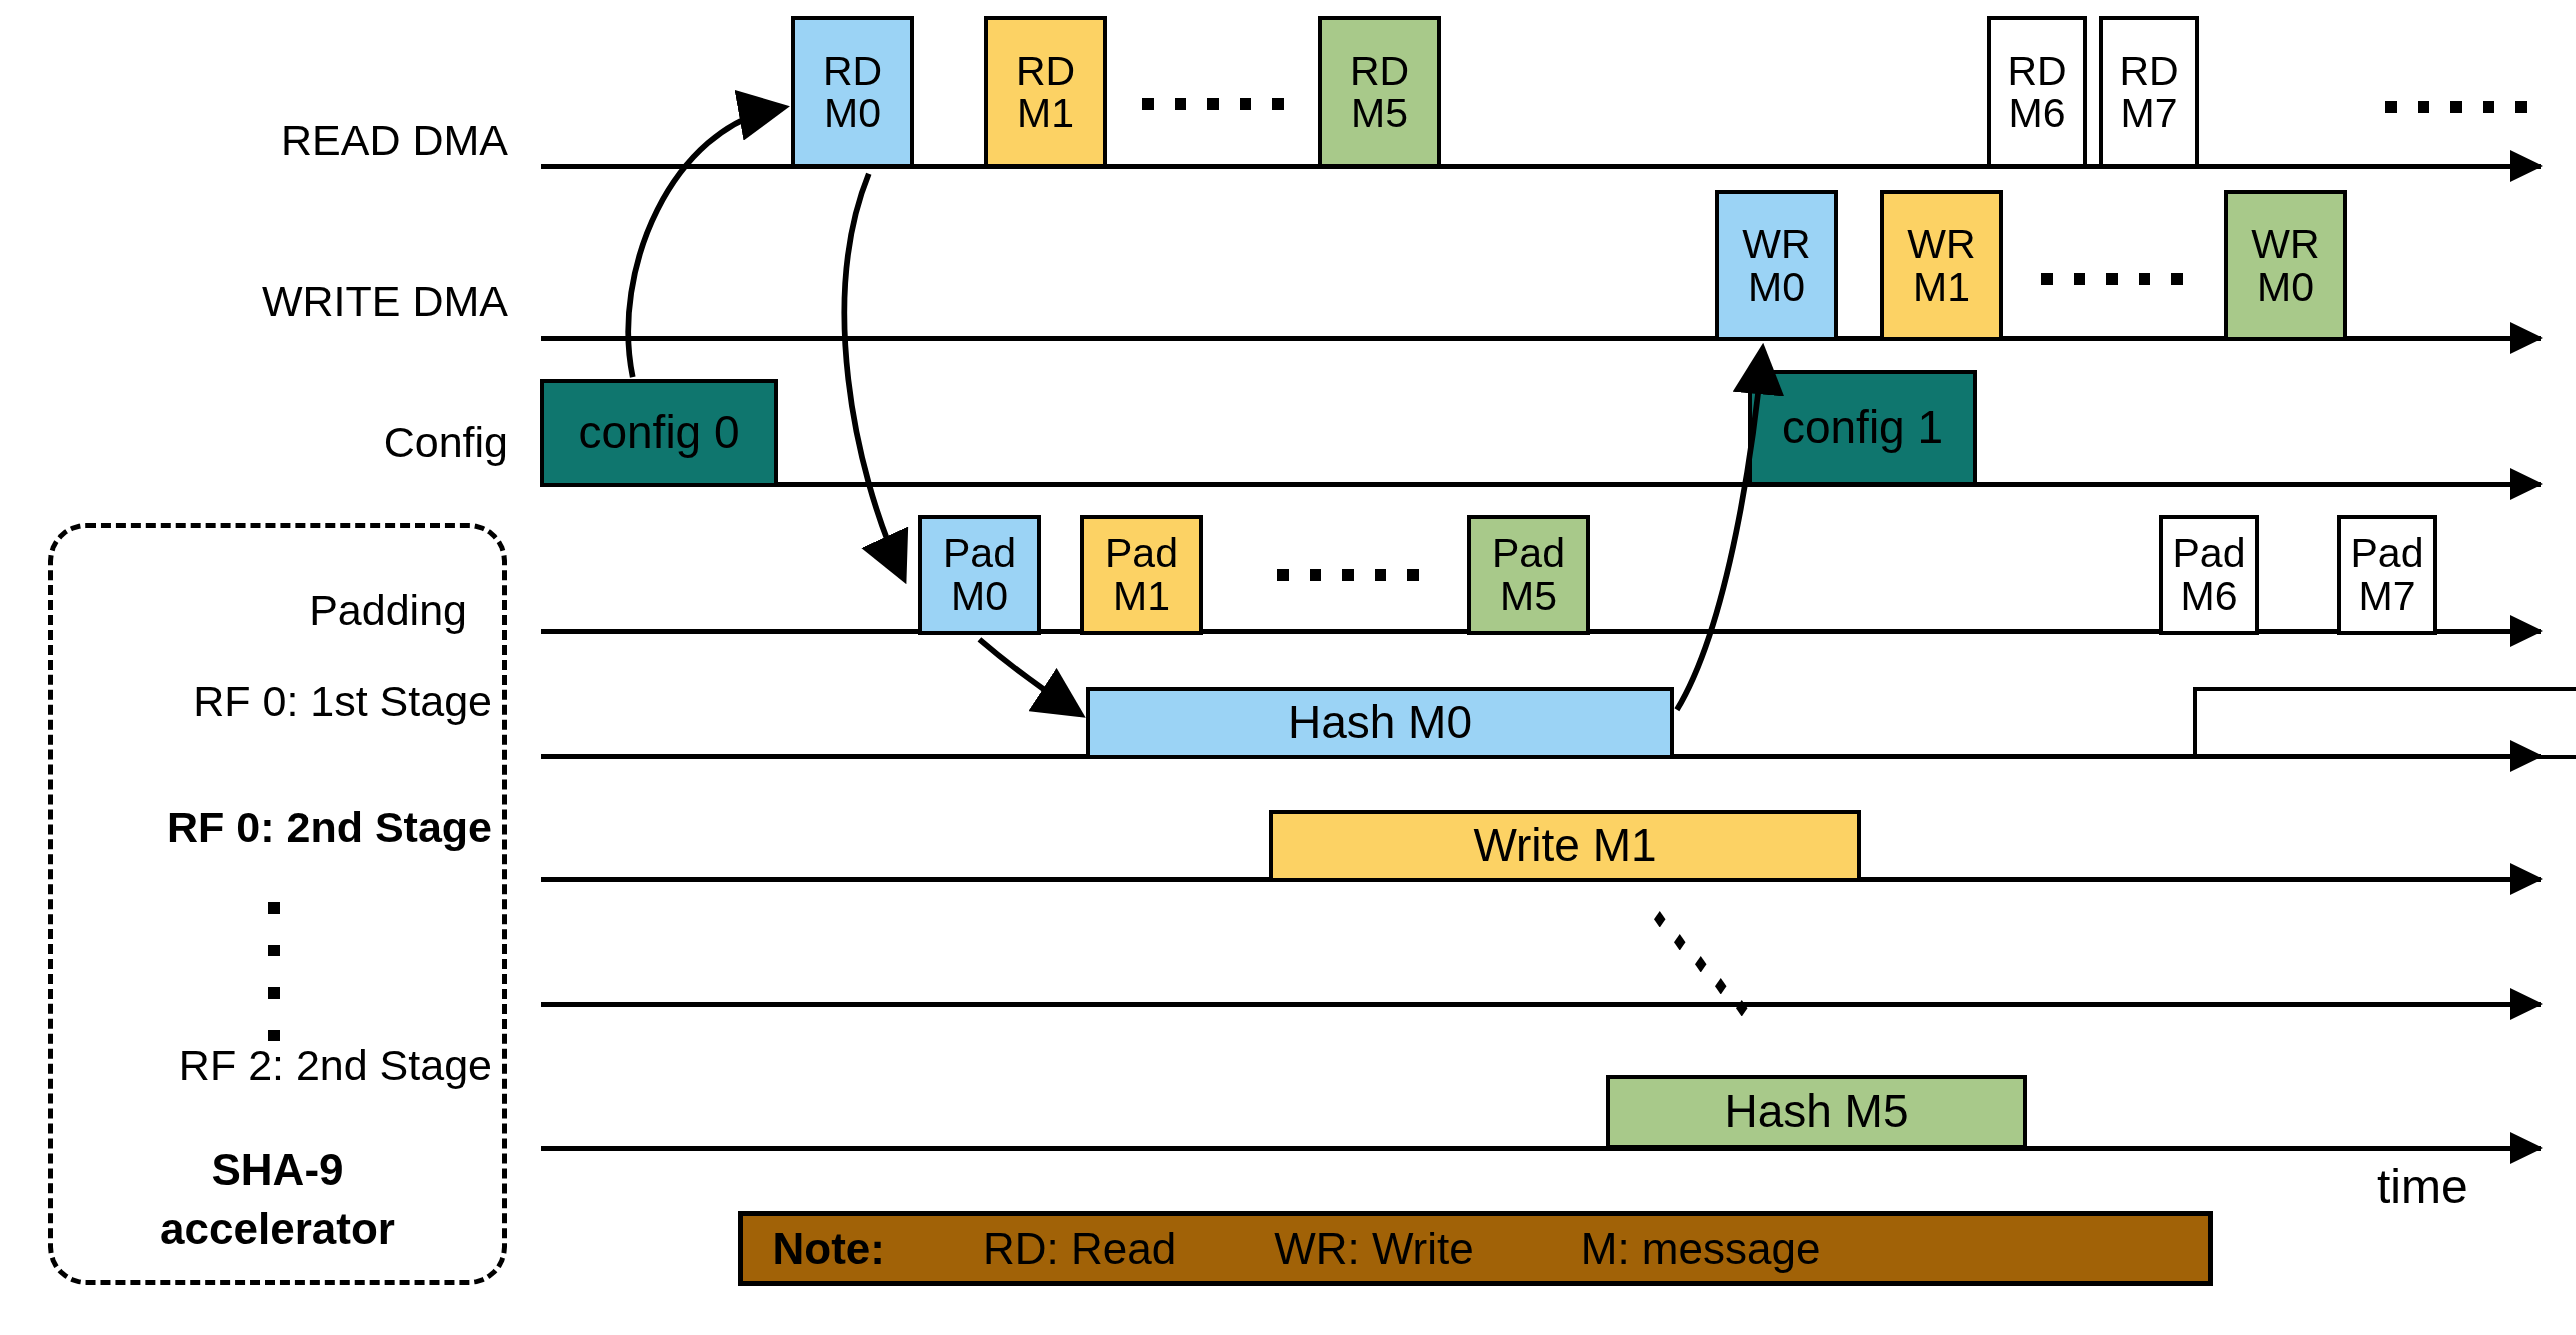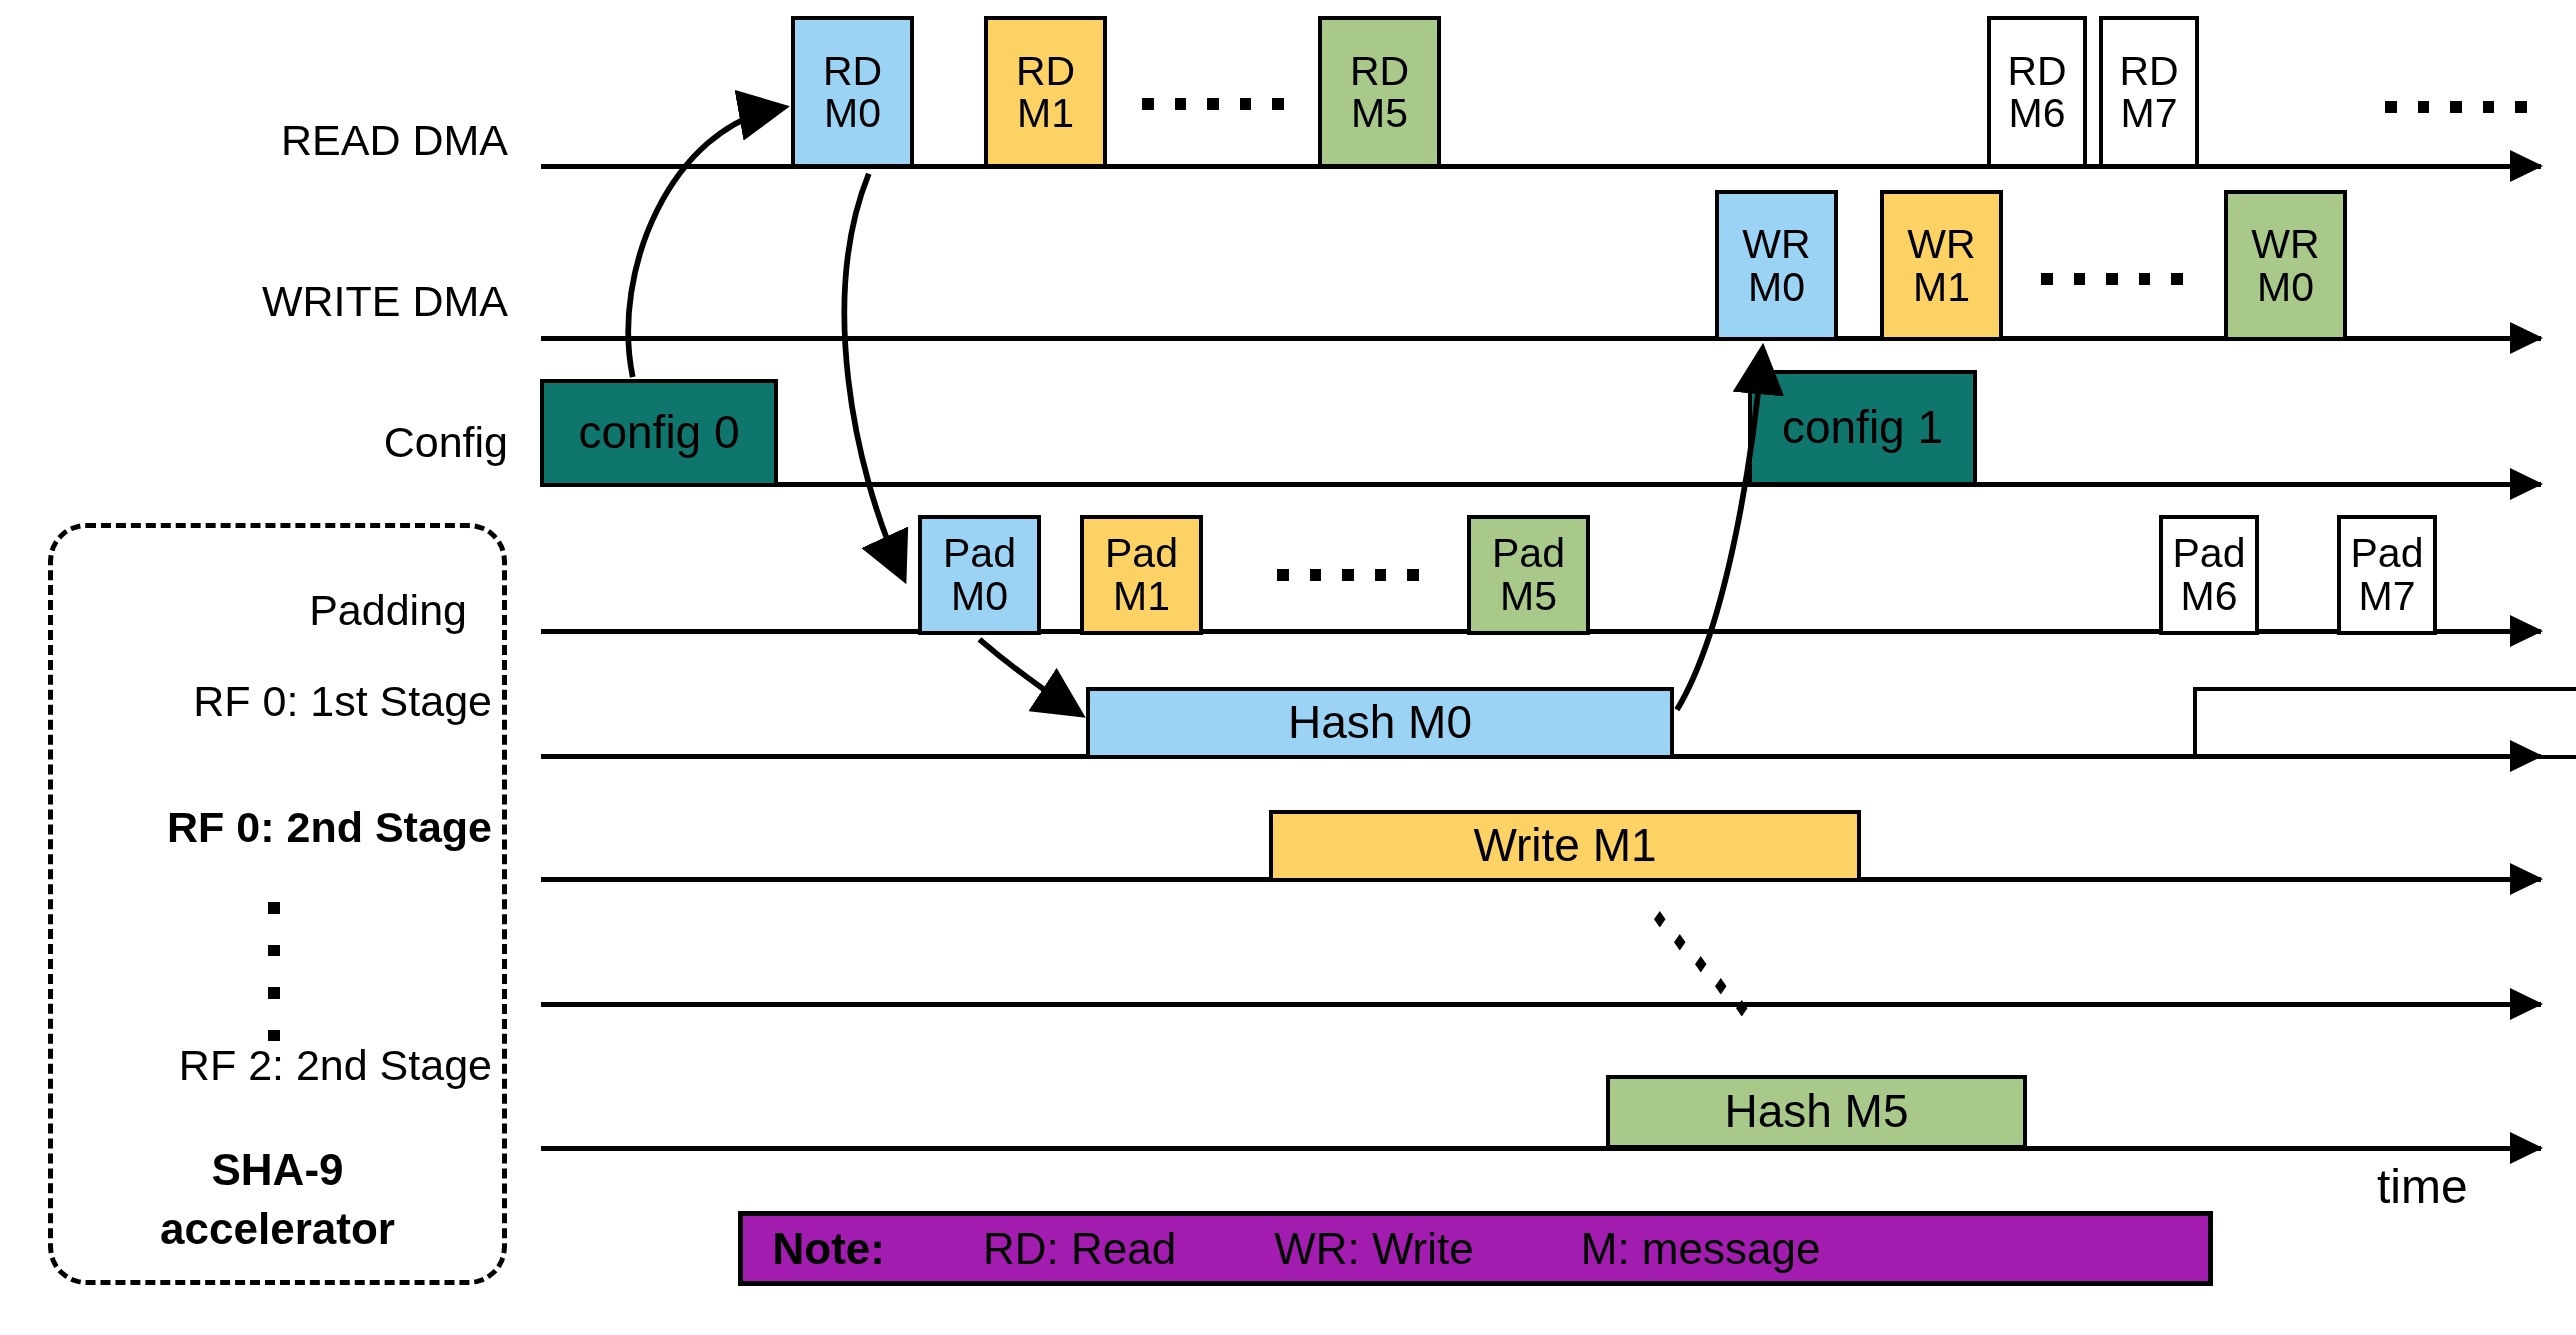--- a/index.html
+++ b/index.html
@@ -36,21 +36,21 @@
   .vdots i{display:block;width:11.5px;height:11.5px;background:#000;}
 
   
   .ddots i{position:absolute;width:11.5px;height:16.4px;background:#000;
            clip-path:polygon(50% 0,100% 50%,50% 100%,0 50%);}
 
   
   .groupbox{position:absolute;box-sizing:border-box;border:5.7px dashed #000;border-radius:38px;background:transparent;}
 
   
-  .legend{position:absolute;box-sizing:border-box;border:5.7px solid #000;background:#a21caf;
+  .legend{position:absolute;box-sizing:border-box;border:5.7px solid #000;background:#a16207;
           display:flex;align-items:center;}
   .legend span{font-size:44px;color:#000;white-space:nowrap;}
   .legend .b{font-weight:bold;}
 
   
   .openbox{position:absolute;box-sizing:border-box;border:4.9px solid #000;border-right:none;background:transparent;}
 
   svg.curves{position:absolute;left:0;top:0;width:2576px;height:1336px;pointer-events:none;}
 </style>
 </head>

